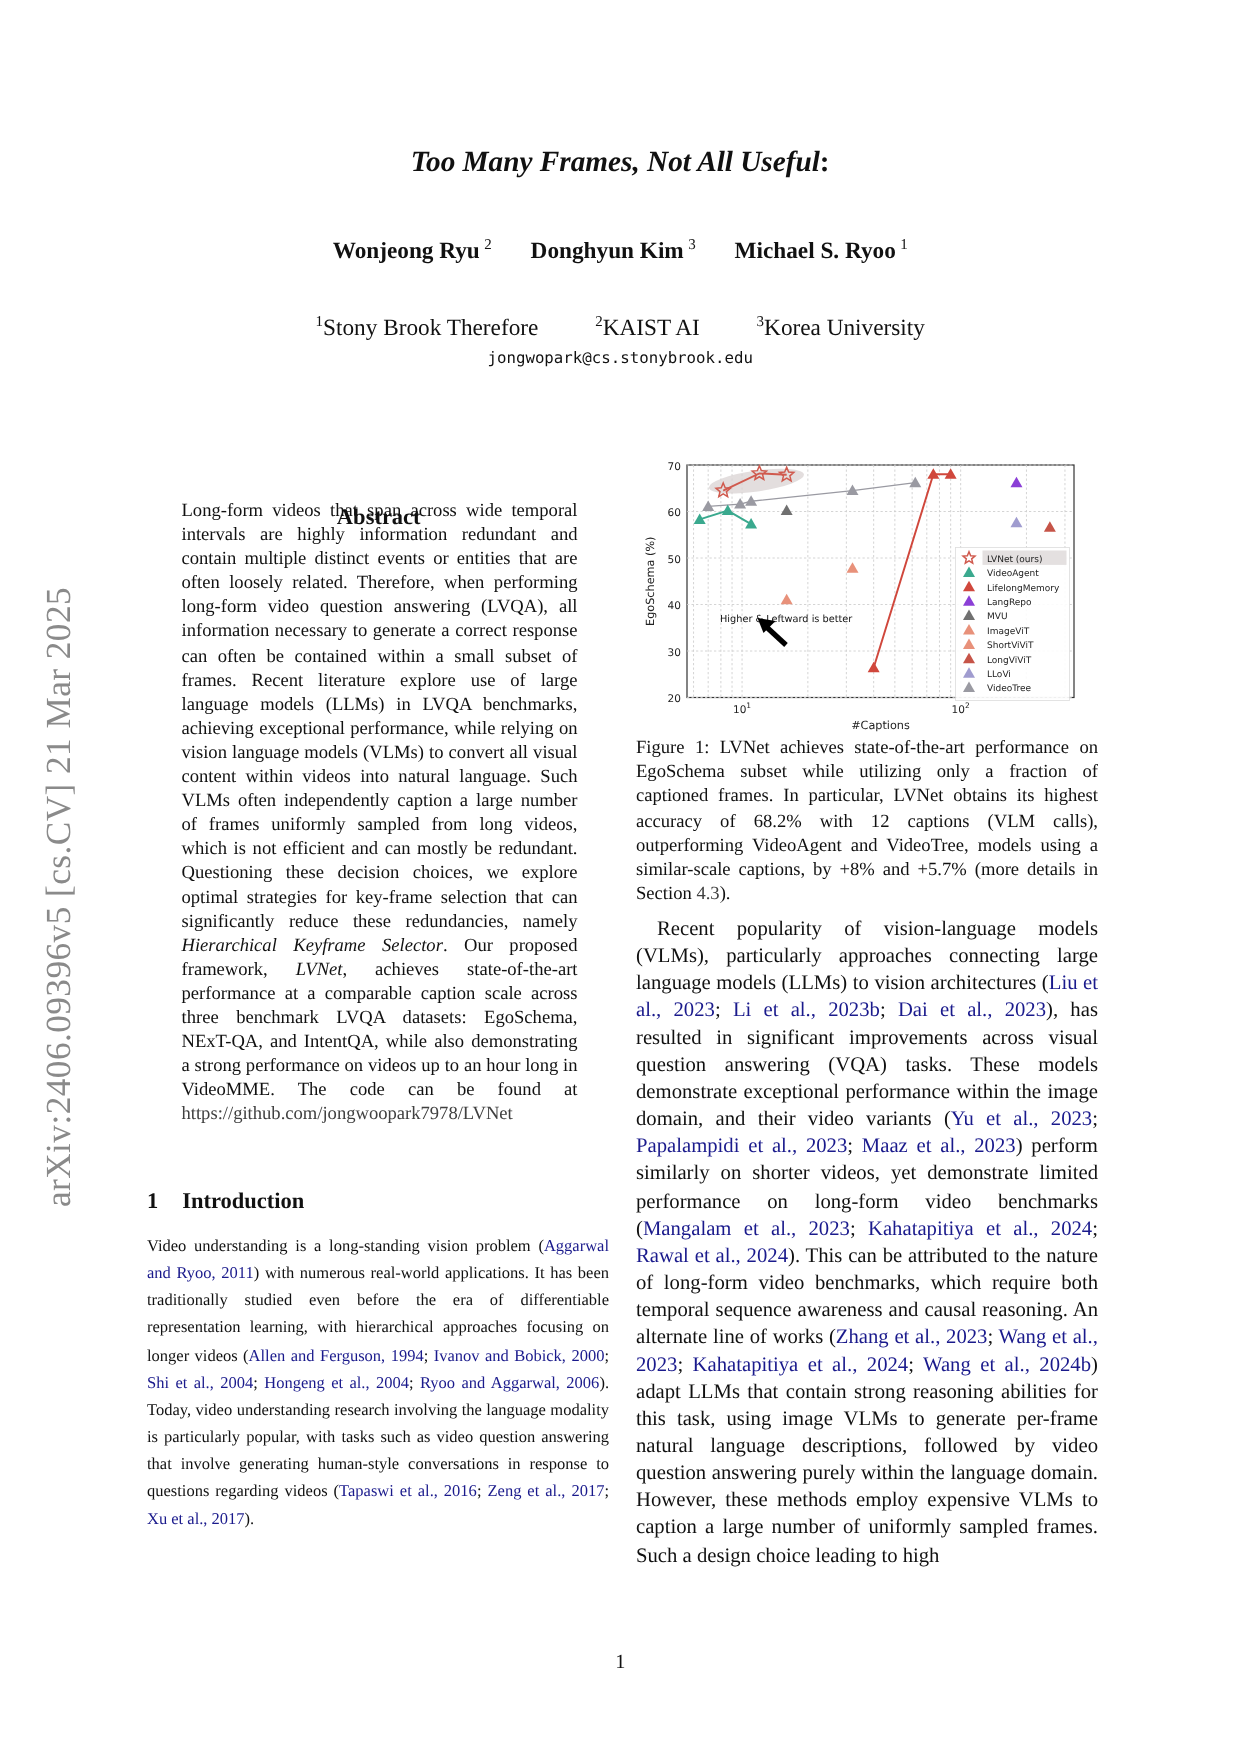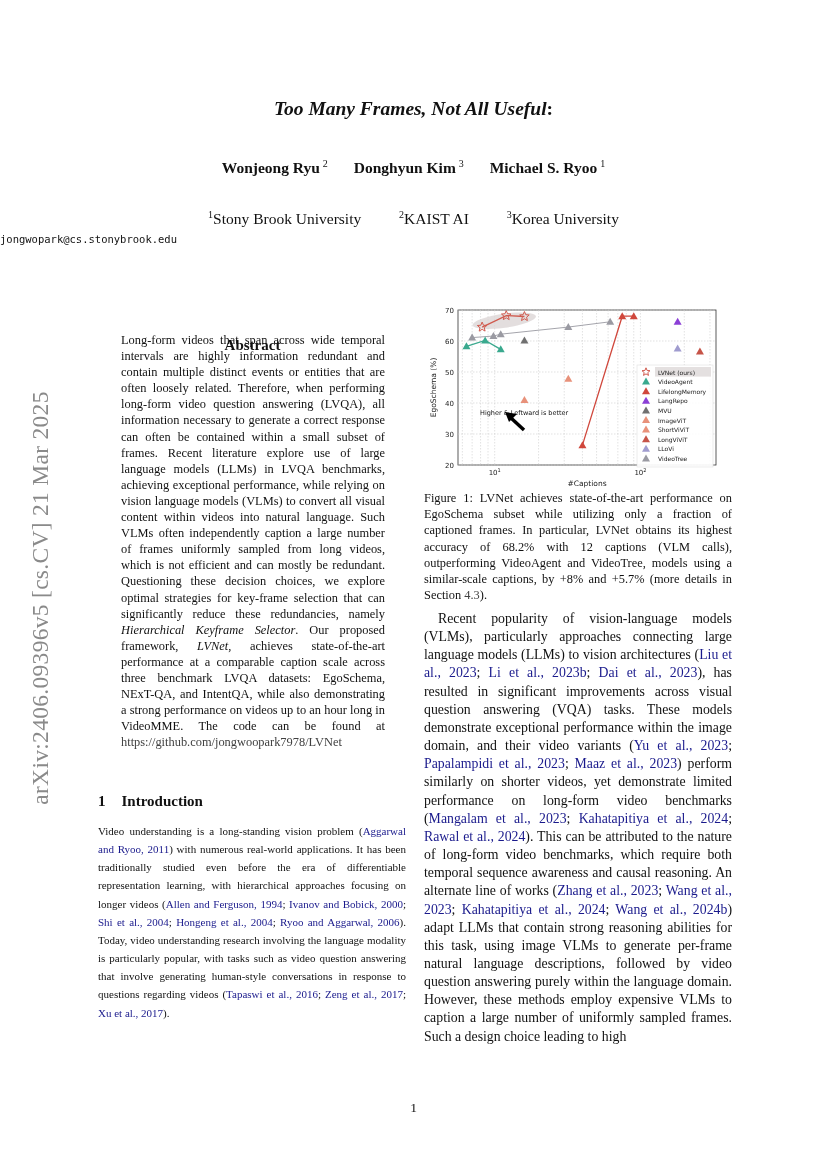--- a/index.html
+++ b/index.html
@@ -9,21 +9,21 @@
            font-weight: bold; font-size: 19.5px; line-height: 24px; }
   .title .l1 { font-style: italic; }
   .authors { position: absolute; left: 0; width: 827px; top: 152px; text-align: center;
              font-weight: bold; font-size: 15.5px; line-height: 24px; }
   .authors sup { font-weight: normal; font-size: 10px; vertical-align: 6px; margin-left: 3px; }
   .authors .a { margin: 0 11px; }
   .affils { position: absolute; left: 0; width: 827px; top: 204px; text-align: center;
             font-size: 15.5px; line-height: 22px; }
   .affils span.af { margin: 0 17px; }
   .affils sup { font-size: 10px; vertical-align: 6px; }
-  .email { position: absolute; left: 0; width: 827px; top: 233px; 
+  .email { position: absolute; left: 0; width: 827px; top: 233px; text-align: center;
            font-family: "DejaVu Sans Mono", "Liberation Mono", monospace; font-size: 10.5px; }
   .side { position: absolute; left: 10px; top: 348px; width: 60px; height: 500px; }
   .side span { position: absolute; left: 50%; top: 50%; transform: translate(-50%,-50%) rotate(-90deg);
                white-space: nowrap; font-size: 23.5px; color: #8a8a8a; letter-spacing: 0.3px; }
   .abs-h { position: absolute; left: 120px; width: 265px; top: 305px; text-align: center;
            font-weight: bold; font-size: 15px; margin-top: 32px; }
   .abs { position: absolute; left: 121px; width: 264px; top: 332px; font-size: 12.4px;
          line-height: 16.1px; text-align: justify; hyphens: none; }
   .abs a, .link { color: #404040; text-decoration: none; }
   .sec-h { position: absolute; left: 98px; top: 793px; font-weight: bold; font-size: 15px; }
@@ -52,21 +52,21 @@
 
 <div class="authors">
   <div>
     <span class="a"><span>Wonjeong Ryu</span><sup>2</sup></span>
     <span class="a"><span>Donghyun Kim</span><sup>3</sup></span>
     <span class="a"><span>Michael S. Ryoo</span><sup>1</sup></span>
   </div>
 </div>
 
 <div class="affils">
-  <span class="af"><sup>1</sup><span>Stony Brook University</span></span>
+  <span class="af"><sup>1</sup><span>Stony Brook Therefore</span></span>
   <span class="af"><sup>2</sup><span>KAIST AI</span></span>
   <span class="af"><sup>3</sup><span>Korea University</span></span>
 </div>
 
 <div class="email">jongwopark@cs.stonybrook.edu</div>
 
 <div class="abs-h">Abstract</div>
 <div class="abs"><span>Long-form videos that span across wide temporal intervals are highly information redundant and contain multiple distinct events or entities that are often loosely related. Therefore, when performing long-form video question answering (LVQA), all information necessary to generate a correct response can often be contained within a small subset of frames.  Recent literature explore use of large language models (LLMs) in LVQA benchmarks, achieving exceptional performance, while relying on vision language models (VLMs) to convert all visual content within videos into natural language. Such VLMs often independently caption a large number of frames uniformly sampled from long videos, which is not efficient and can mostly be redundant. Questioning these decision choices, we explore optimal strategies for key-frame selection that can significantly reduce these redundancies, namely </span><i>Hierarchical Keyframe Selector</i><span>.  Our proposed framework, </span><i>LVNet</i><span>, achieves state-of-the-art performance at a comparable caption scale across three benchmark LVQA datasets: EgoSchema, NExT-QA, and IntentQA, while also demonstrating a strong performance on videos up to an hour long in VideoMME. The code can be found at </span><a class="link">https://github.com/jongwoopark7978/LVNet</a></div>
 
 <div class="sec-h"><span class="num">1</span><span>Introduction</span></div>

